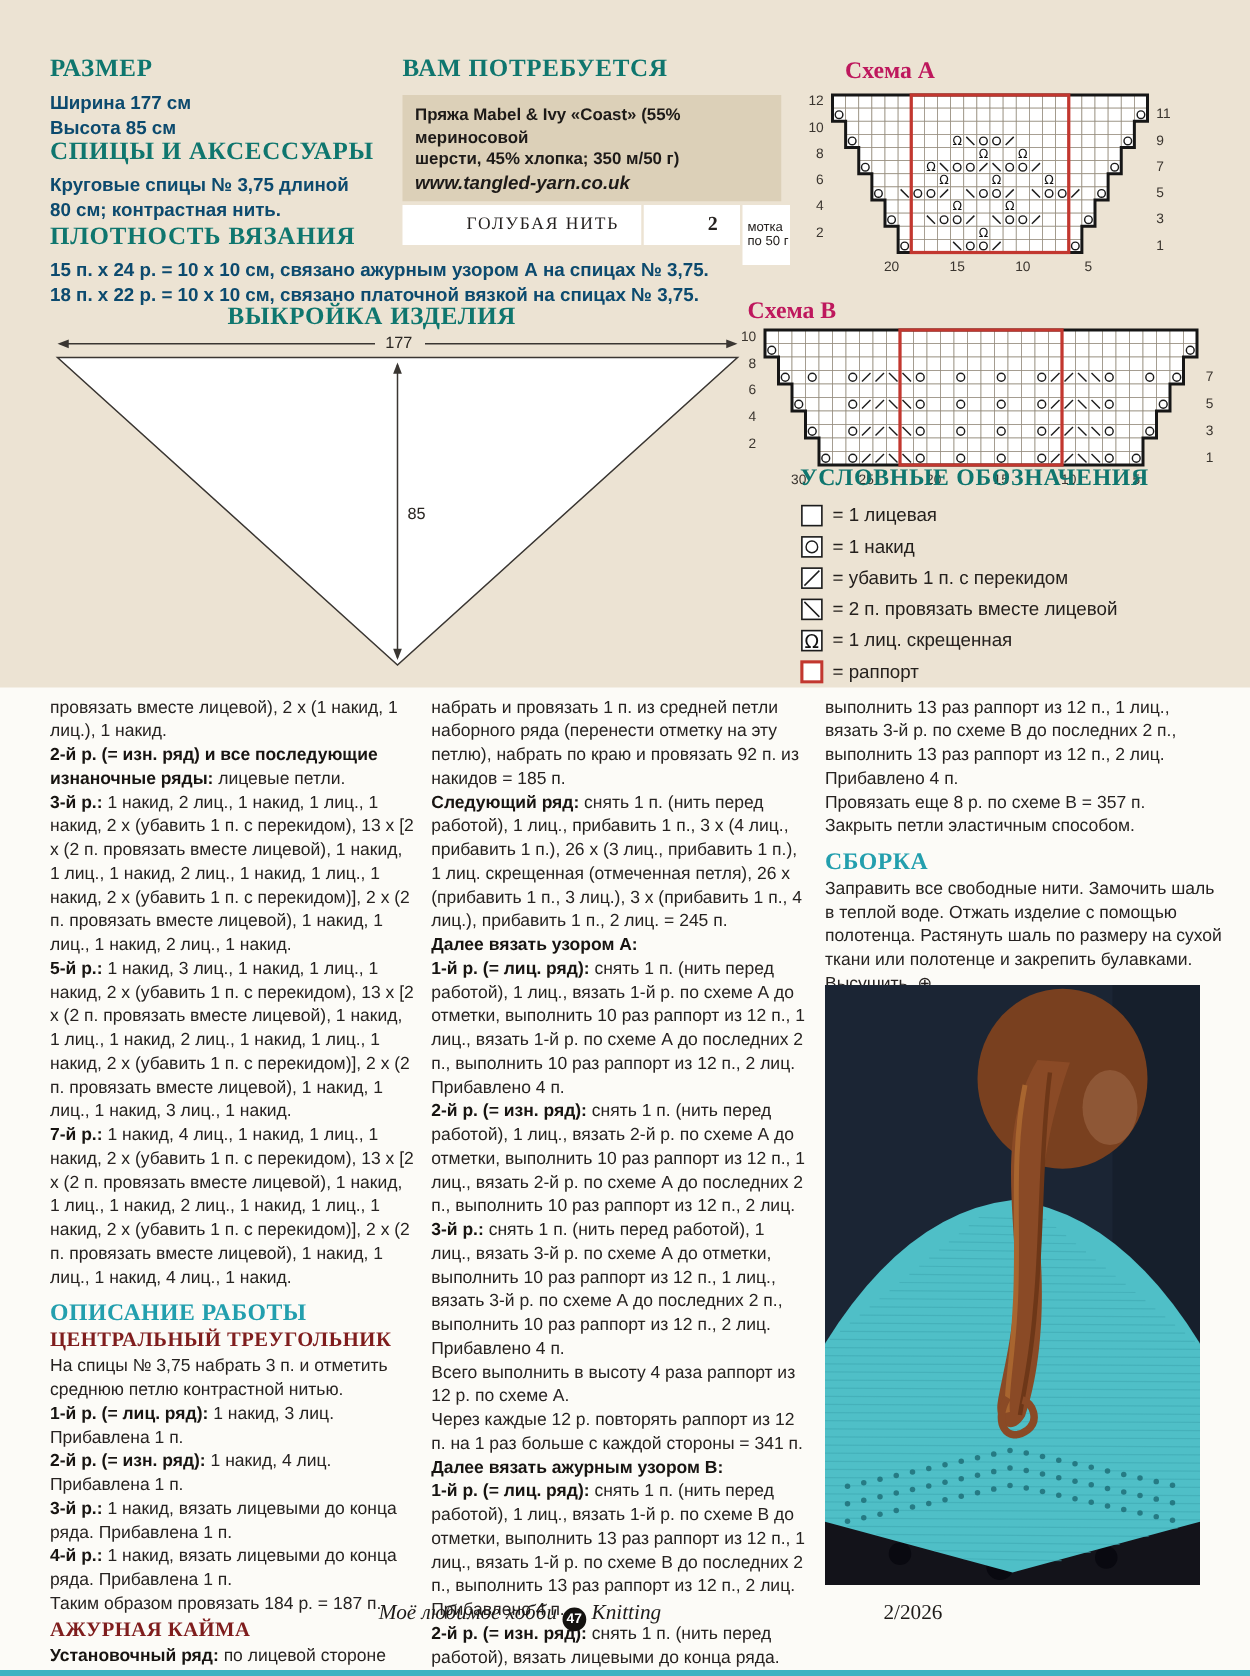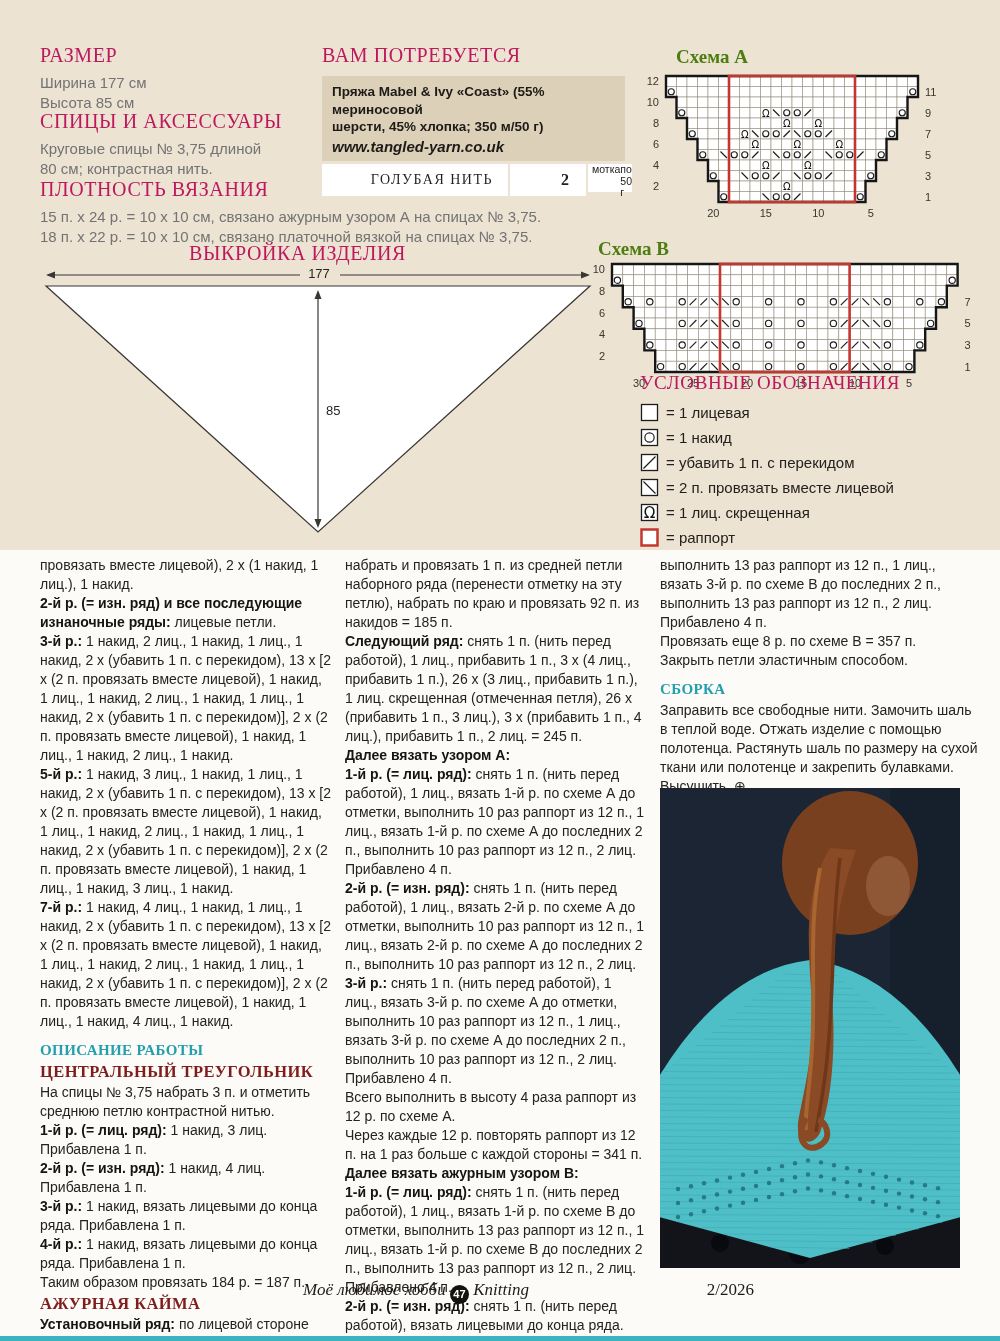--- a/index.html
+++ b/index.html
@@ -1,59 +1,59 @@
 <!DOCTYPE html>
 <html><head>
 <meta charset="utf-8">
 <style>
   html,body{margin:0;padding:0;}
   .page{position:relative;width:1000px;height:1341px;background:#fcfbf7;overflow:hidden;
         font-family:"Liberation Sans",sans-serif;color:#262220;}
   .top{position:absolute;left:0;top:0;width:1000px;height:550px;background:#ece3d3;}
-  .h-teal{font-family:"Liberation Serif",serif;font-weight:normal;color:#be185d;
+  .h-teal{font-family:"Liberation Serif",serif;font-weight:bold;color:#0f766e;
           font-size:20px;letter-spacing:.6px;margin:0 0 6px 0;}
-  .plain{font-size:15px;line-height:20px;color:#737373;}
+  .plain{font-size:15px;line-height:20px;color:#0c4a6e;font-weight:bold;}
   .blk{position:absolute;}
   
   .yarnbox{background:#dcd0b8;padding:7px 1px 6px 10px;width:292px;margin-top:9px;}
   .yarnbox .yline{font-weight:bold;font-size:13.5px;line-height:17.5px;color:#1d1a18;}
   .yarnbox .yurl{font-weight:bold;font-style:italic;font-size:15px;margin-top:2px;
                  font-family:"Liberation Sans",sans-serif;}
   .colorrow{display:flex;margin-top:3px;width:312px;}
   .colorrow .cell{background:#fff;margin-right:2px;display:flex;align-items:center;justify-content:center;padding-left:34px;}
   .colorrow .cname{width:202px;height:32px;font-family:"Liberation Serif",serif;
                    font-size:14px;letter-spacing:1.5px;color:#231f1d;}
   .colorrow .ccount{width:56px;height:32px;font-family:"Liberation Serif",serif;
                     font-weight:bold;font-size:16px;}
-  .colorrow .cunit{width:48px;height:28px;font-size:10.5px;line-height:11.5px;
-                   flex-direction:row;align-items:flex-start;padding-left:4px;box-sizing:border-box;}
+  .colorrow .cunit{width:48px;height:48px;font-size:10.5px;line-height:11.5px;
+                   flex-direction:column;align-items:flex-start;padding-left:4px;box-sizing:border-box;}
   
   .legend-list{list-style:none;margin:4px 0 0 0;padding:0;}
   .legend-list li{display:flex;align-items:center;height:25px;font-size:15px;color:#24201d;}
   .legend-list li .lab{margin-left:7px;}
   
   .col{position:absolute;top:556px;font-size:14px;line-height:19px;color:#262220;}
   .col p{margin:0;}
   .col b{color:#171411;}
-  .col h3{font-family:"Liberation Serif",serif;color:#239fae;font-size:15px;
+  .col h3{font-family:"Liberation Serif",serif;color:#239fae;font-size:19px;
           letter-spacing:.4px;margin:10px 0 2px 0;}
   .col h4{font-family:"Liberation Serif",serif;color:#7f1d1d;font-size:16.5px;
           letter-spacing:.4px;margin:2px 0 2px 0;}
   
   .footer{position:absolute;top:1280px;left:0;width:832px;height:26px;
           font-family:"Liberation Serif",serif;font-size:17px;color:#1d1a18;}
   .footer .center{position:absolute;left:0;right:0;text-align:center;font-style:italic;}
   .footer .badge{display:inline-block;width:19px;height:19px;border-radius:50%;
                  background:#141210;color:#fff;font-style:normal;font-weight:bold;
                  font-size:11px;line-height:19px;text-align:center;vertical-align:-3px;
                  font-family:"Liberation Sans",sans-serif;}
   .footer .issue{position:absolute;right:78px;top:0;font-style:normal;}
   .bottombar{position:absolute;left:0;bottom:0;width:1000px;height:5px;background:#3db3c2;}
   .charttitle{position:absolute;font-family:"Liberation Serif",serif;font-weight:bold;
-              font-size:19px;color:#4d7c0f;}
+              font-size:19px;color:#be185d;}
 </style>
 </head>
 <body>
 
 <div class="page">
 
   <div class="top">
 
     <div class="blk" style="left:40px;top:44px;width:280px;">
       <div class="h-teal">РАЗМЕР</div>

